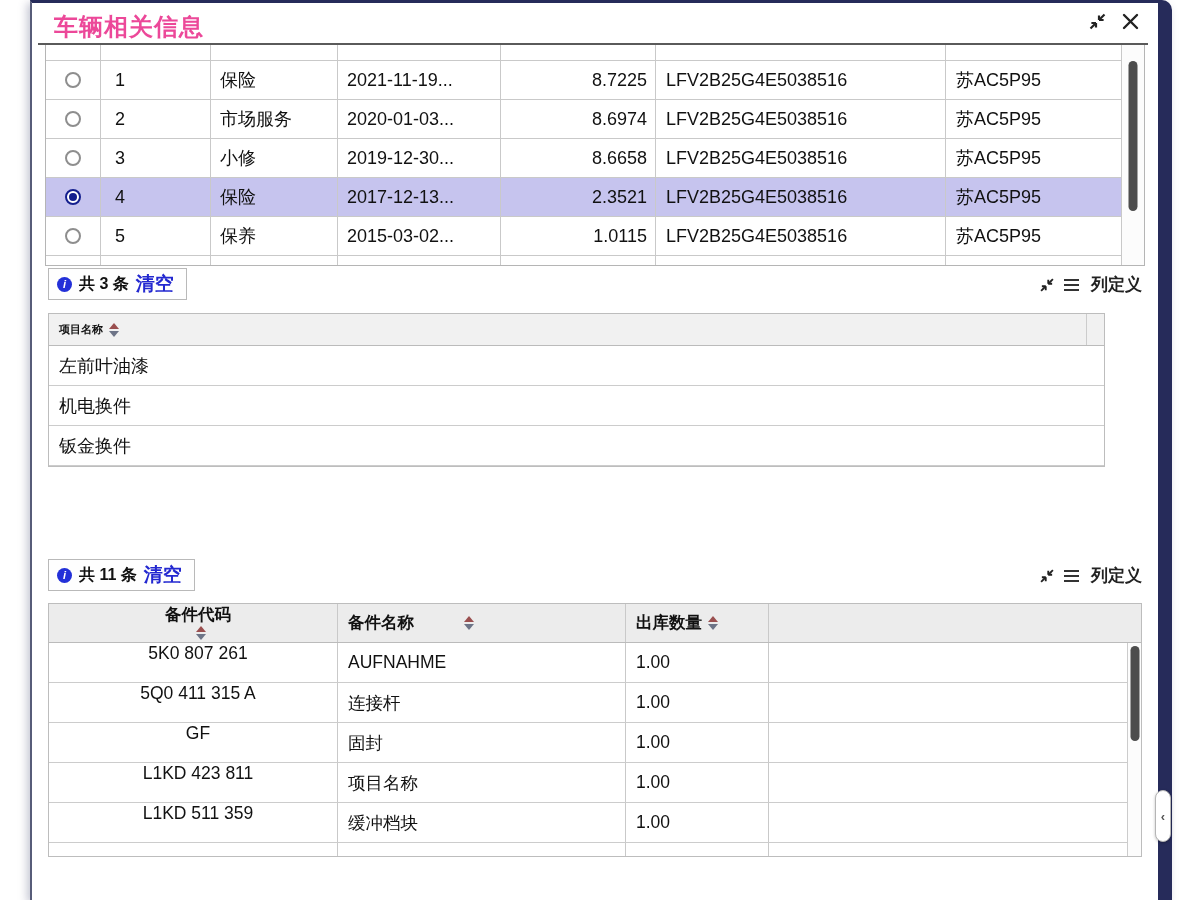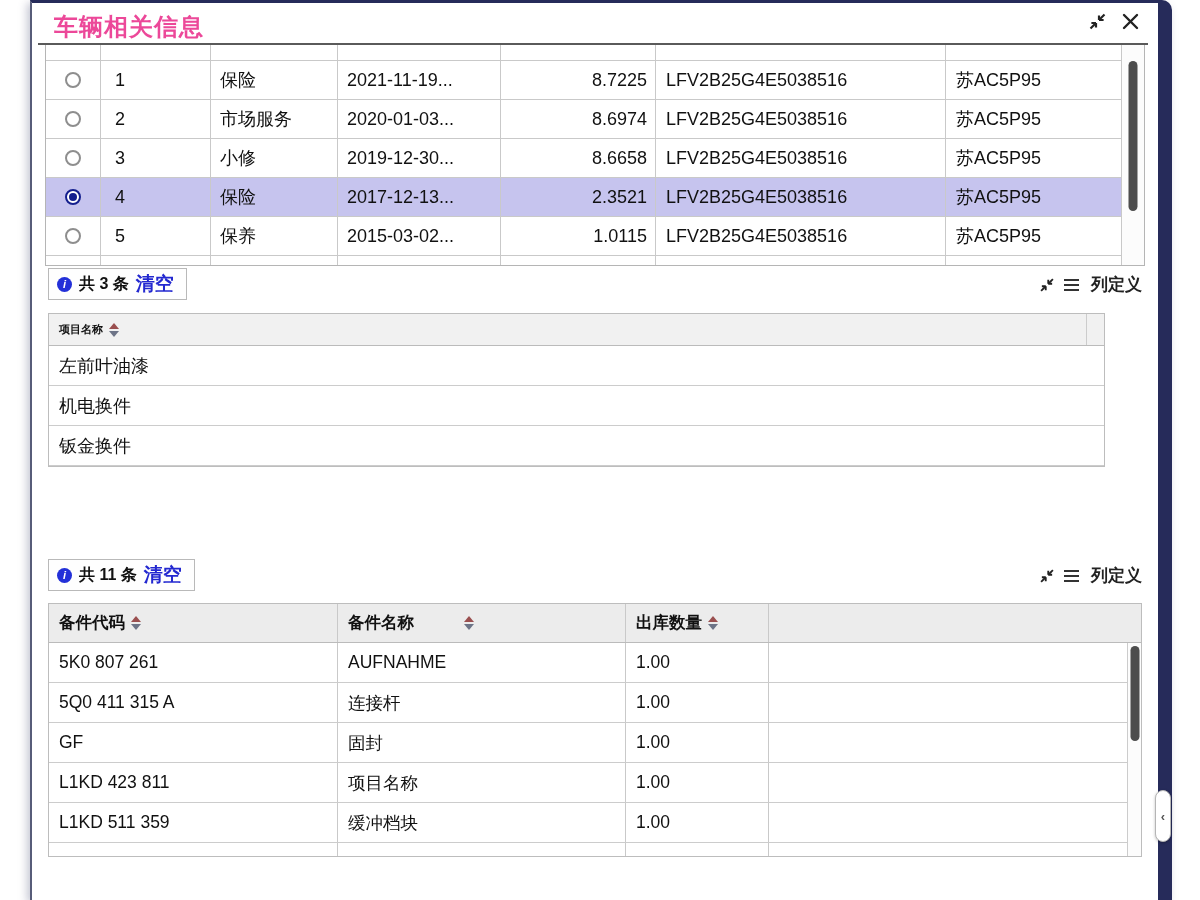--- a/index.html
+++ b/index.html
@@ -63,21 +63,21 @@
   .t2 .hfill { width:18px; align-self:stretch; border-left:1px solid #ccc; }
   .t2 .row { display:flex; height:40px; align-items:center; font-size:18px; border-bottom:1px solid #ccc; }
   .t2 .row:last-child { border-bottom:1px solid #ccc; }
   .t2 .rname { flex:1; padding-left:10px; }
 
   
   .t3 { position:absolute; left:16px; top:600px; width:1094px; border:1px solid #bdbdbd; background:#fff; }
   .t3 .hrow { display:flex; height:39px; align-items:center; background:#ececec; border-bottom:1px solid #bbb; font-size:16.5px; font-weight:bold; }
   .t3 .row { display:flex; height:40px; align-items:center; font-size:17.5px; border-bottom:1px solid #ccc; }
   .t3 .row.sliver { height:13px; border-bottom:none; }
-  .p-code { width:289px; align-self:stretch; display:flex; align-items:center; padding-left:10px; }
+  .p-code { width:289px; align-self:stretch; display:flex; align-items:center; padding-left:10px;flex-direction:column; }
   .p-name { width:288px; align-self:stretch; display:flex; align-items:center; padding-left:10px;gap:44px; }
   .p-qty  { width:143px; align-self:stretch; display:flex; align-items:center; padding-left:10px; }
   .p-fill { flex:1; align-self:stretch; }
   .t3scroll { position:absolute; right:0; top:39px; bottom:0; width:14px; border-left:1px solid #ccc; background:#fcfcfc; }
 
   
   .side-handle { position:absolute; right:-13px; top:787px; width:16px; height:52px; background:#fff;
     border:1px solid #b5b5b5; border-radius:8px; box-shadow:0 1px 3px rgba(0,0,0,.25);
     display:flex; align-items:center; justify-content:center; z-index:6; cursor:pointer;
     font-size:13px; color:#555; font-weight:bold; }

